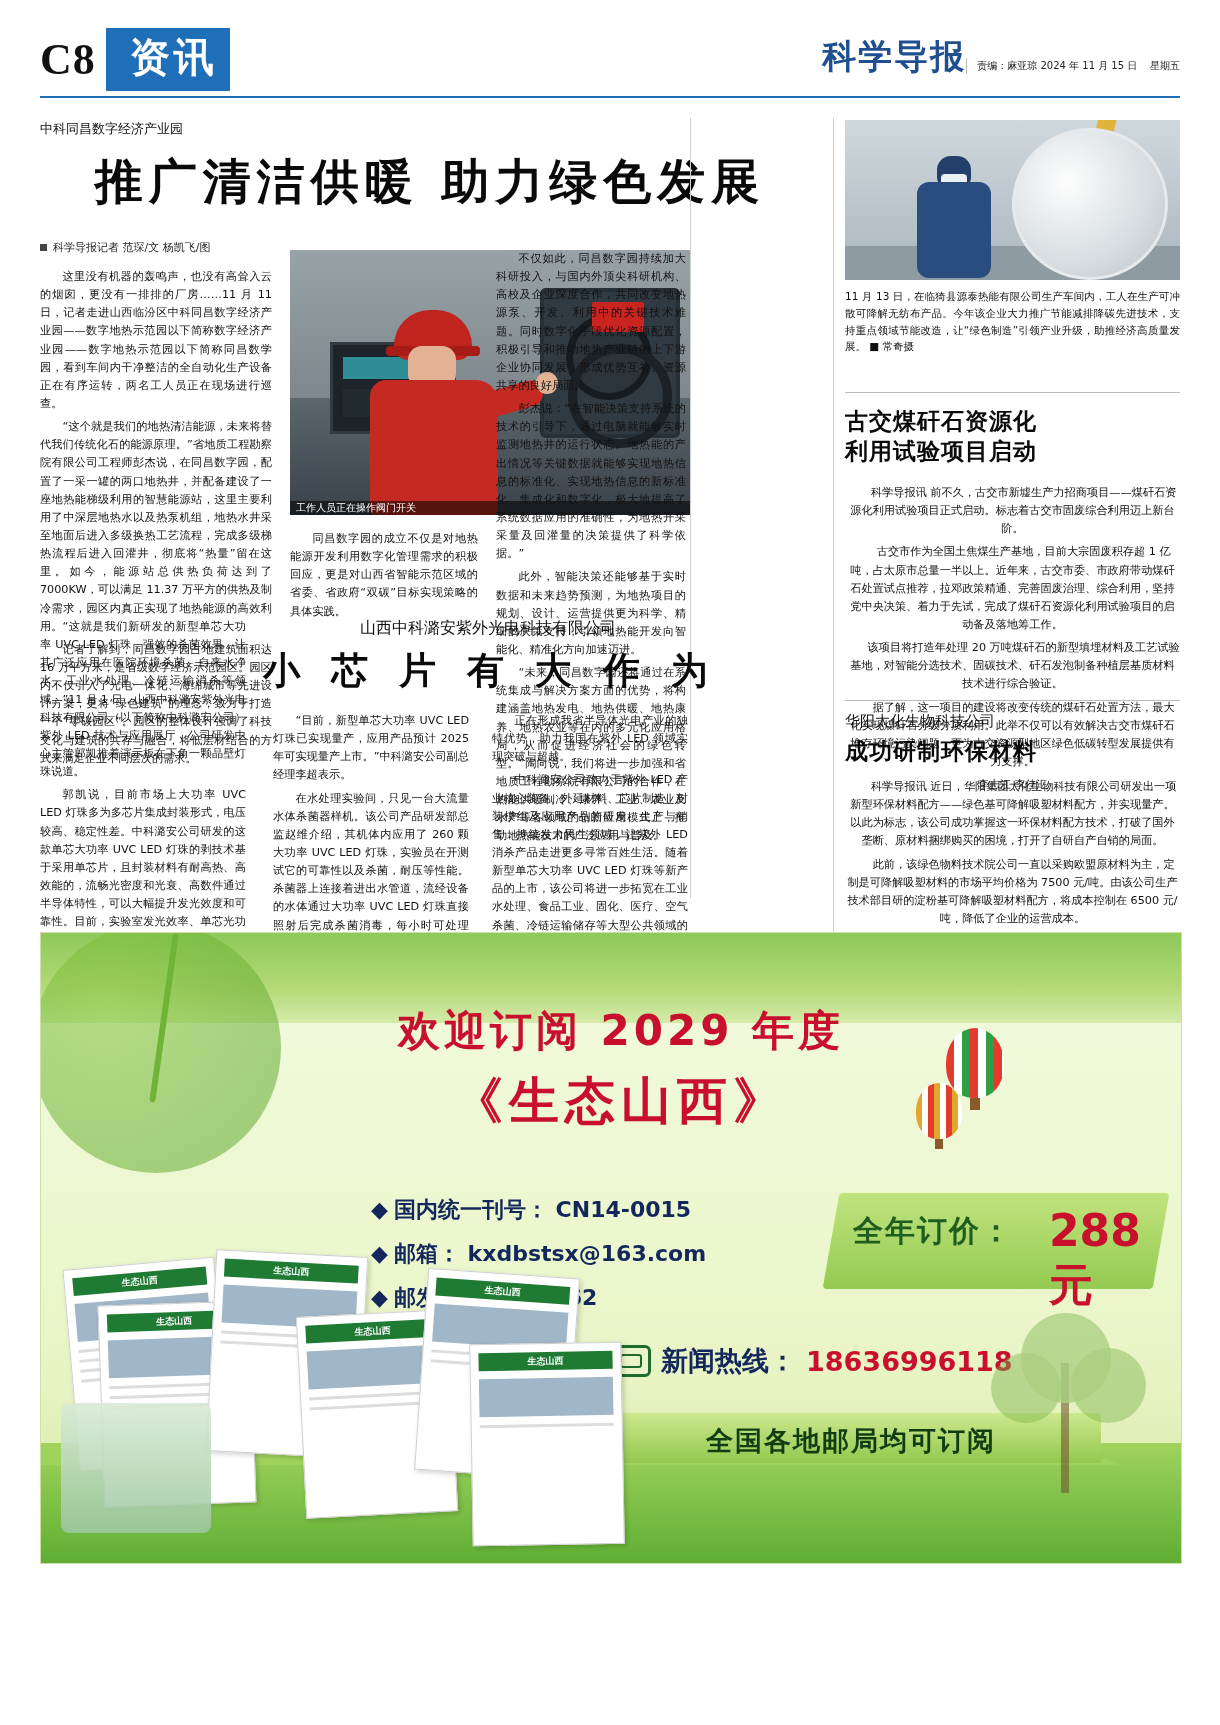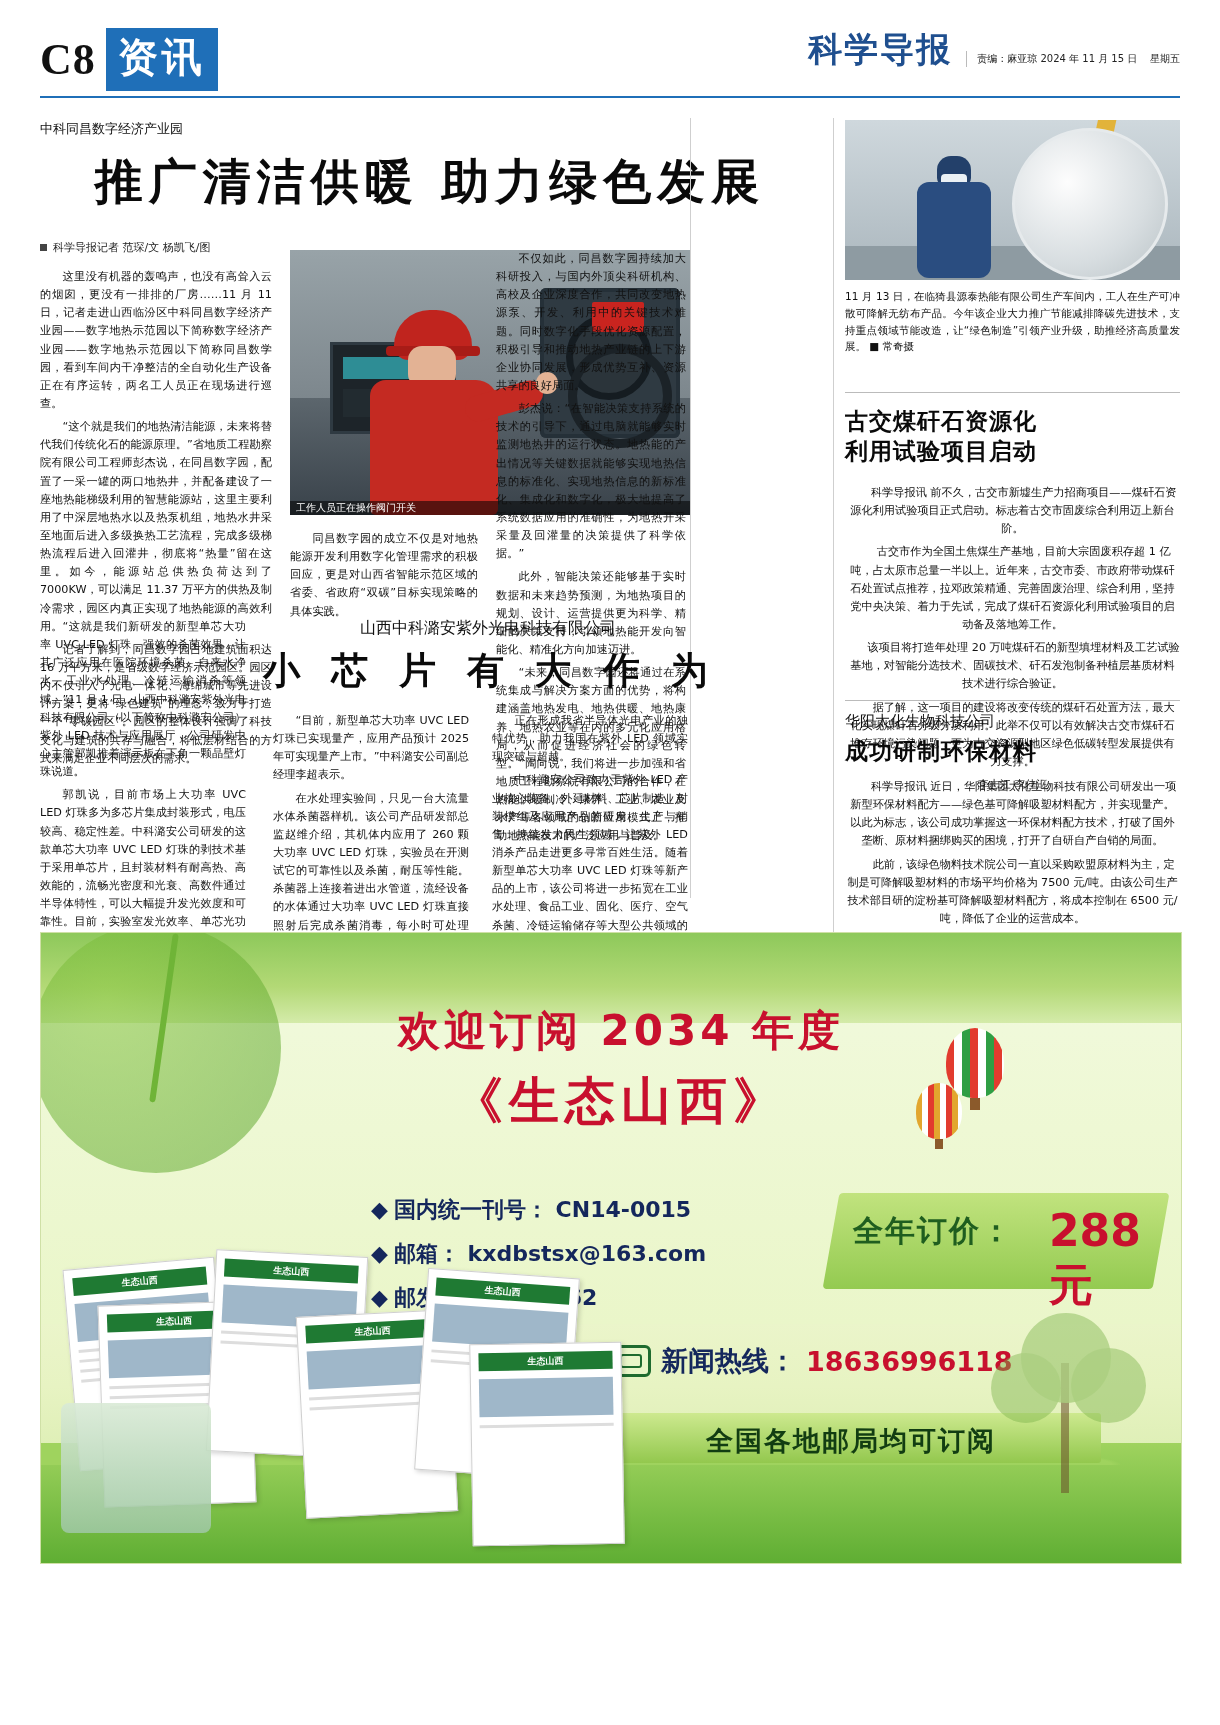--- a/index.html
+++ b/index.html
@@ -10,22 +10,22 @@
     color:#111;
     position:relative;
     overflow:hidden;
   }
   .page{position:relative;width:1220px;height:1725px;}
 
   
   .masthead{position:absolute;left:40px;top:28px;width:1140px;height:62px;}
   .mh-left{position:absolute;left:0;top:0;display:flex;align-items:center;gap:10px;}
   .mh-page-no{font-family:"Liberation Serif","DejaVu Serif",serif;font-size:44px;font-weight:700;letter-spacing:1px;color:#111;}
-  .mh-section{background:#1f6fb8;color:#fff;font-size:40px;font-weight:700;padding:2px 12px 6px 12px;letter-spacing:4px;font-family:"DejaVu Sans",sans-serif;}
-  .mh-right{position:absolute;right:0;top:5px;text-align:right;display:flex;align-items:flex-end;gap:14px;}
+  .mh-section{background:#1f6fb8;color:#fff;font-size:40px;font-weight:700;padding:2px 12px 6px 24px;letter-spacing:4px;font-family:"DejaVu Sans",sans-serif;}
+  .mh-right{position:absolute;right:0;top:12px;text-align:right;display:flex;align-items:flex-end;gap:0;}
   .mh-paper{font-family:"Liberation Serif","DejaVu Serif",serif;font-size:34px;font-weight:700;color:#1f4f8f;letter-spacing:2px;line-height:1;}
   .mh-meta{font-size:10px;line-height:1.6;color:#222;border-left:1px solid #bbb;padding-left:10px;text-align:left;}
   .mh-meta .row2{margin-top:24px;white-space:nowrap;}
   .mh-rule{position:absolute;left:40px;top:96px;width:1140px;height:2px;background:#1f6fb8;}
 
   
   .kicker{position:absolute;left:40px;top:120px;font-size:13px;color:#111;font-family:"DejaVu Sans",sans-serif;}
   .lead-title{position:absolute;left:40px;top:150px;width:780px;text-align:center;
     font-family:"DejaVu Sans",sans-serif;font-weight:700;font-size:48px;letter-spacing:6px;color:#0a0a0a;}
   .byline{position:absolute;left:40px;top:240px;font-size:11px;color:#222;display:flex;align-items:center;gap:6px;}
@@ -275,21 +275,21 @@
   <div class="ad">
     <div class="ad-sky"></div>
     <div class="ad-greenband"></div>
     <div class="ad-leafL"></div>
     <div class="ad-vine"></div>
     <div class="ad-grass"></div>
 
     <div class="ad-balloon b1"></div>
     <div class="ad-balloon b2"></div>
 
-    <div class="ad-title">欢迎订阅 2034 年度</div>
+    <div class="ad-title">欢迎订阅 2029 年度</div>
     <div class="ad-sub">《生态山西》</div>
 
     <div class="ad-lines">
       <div><span class="dia">◆</span><span>国内统一刊号： CN14-0015</span></div>
       <div><span class="dia">◆</span><span>邮箱： kxdbstsx@163.com</span></div>
       <div><span class="dia">◆</span><span>邮发代号： 21-462</span></div>
     </div>
 
     <div class="ad-price-ribbon"></div>
     <div class="ad-price-label">全年订价：</div>

